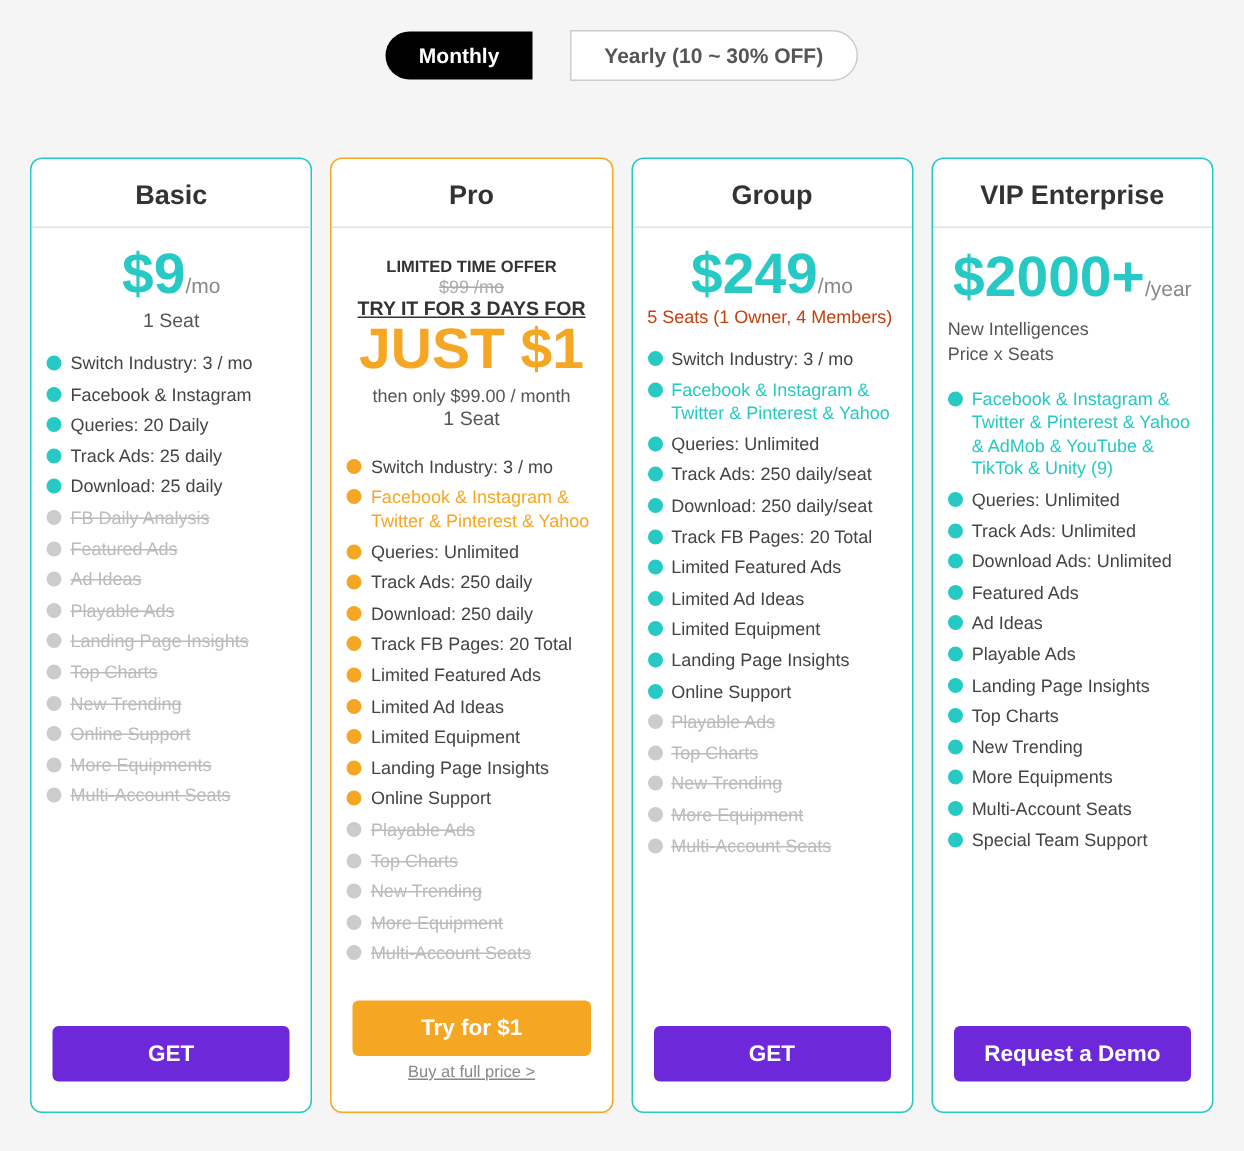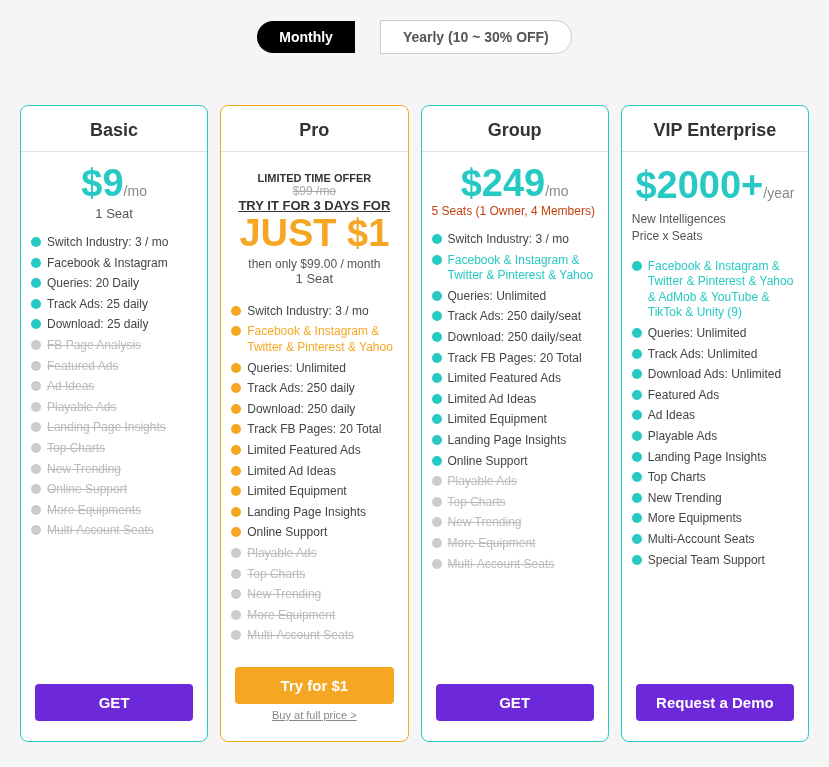--- a/index.html
+++ b/index.html
@@ -255,21 +255,21 @@
         <div class="feature-item">
           <span class="dot dot-teal"></span>
           <span class="feature-text">Track Ads: 25 daily</span>
         </div>
         <div class="feature-item">
           <span class="dot dot-teal"></span>
           <span class="feature-text">Download: 25 daily</span>
         </div>
         <div class="feature-item">
           <span class="dot dot-gray"></span>
-          <span class="feature-text strikethrough">FB Page Analysis</span>
+          <span class="feature-text strikethrough">FB Daily Analysis</span>
         </div>
         <div class="feature-item">
           <span class="dot dot-gray"></span>
           <span class="feature-text strikethrough">Featured Ads</span>
         </div>
         <div class="feature-item">
           <span class="dot dot-gray"></span>
           <span class="feature-text strikethrough">Ad Ideas</span>
         </div>
         <div class="feature-item">

